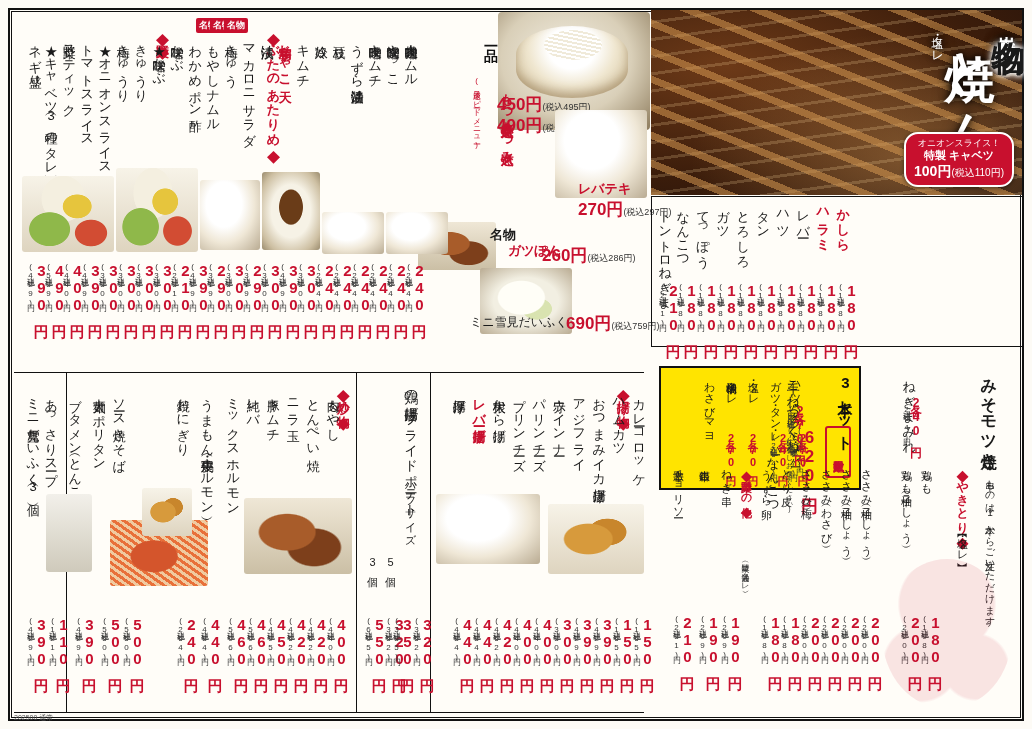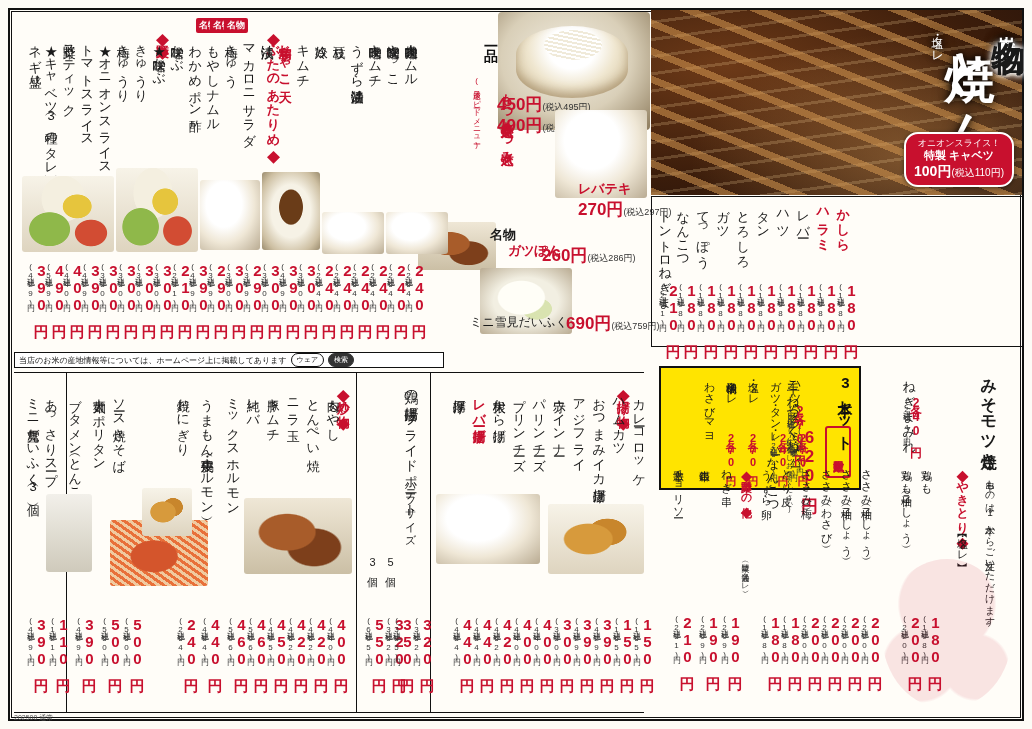--- a/index.html
+++ b/index.html
@@ -728,25 +728,20 @@
       <span class="amt">190円</span>
       <span class="tax">(税込209円)</span>
     </div>
   <div class="price" style="left:672px;top:614px;">
       <span class="amt">210円</span>
       <span class="tax">(税込231円)</span>
     </div>
 
   <div class="watermark"></div>
 
-  <div class="addrbar">
-    <span>当店のお米の産地情報等については、ホームページ上に掲載してあります</span>
-    <span class="pill">ウェア</span>
-    <span class="pill dark">検索</span>
-  </div>
 
   <div class="hline" style="left:14px;top:372px;width:630px;"></div>
   <div class="vline" style="left:356px;top:372px;height:340px;"></div>
   <div class="vline" style="left:430px;top:372px;height:340px;"></div>
   <div class="vline" style="left:66px;top:372px;height:340px;"></div>
   <div class="hline" style="left:14px;top:712px;width:630px;"></div>
 
   <div class="item" style="left:336px;top:378px;">
       <div class="nm hd">◆炒め物◆</div>
     </div>

